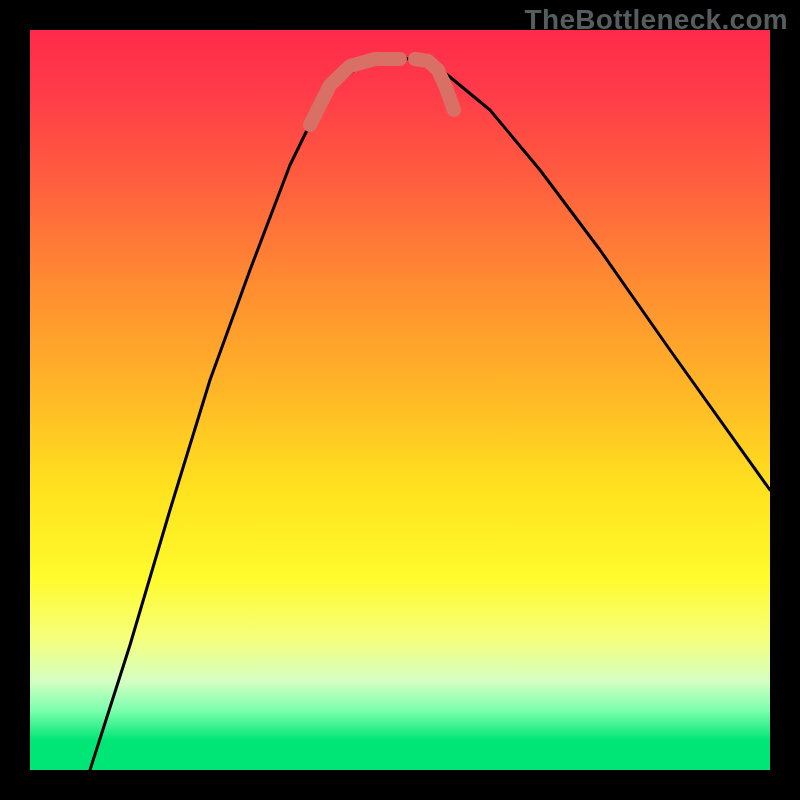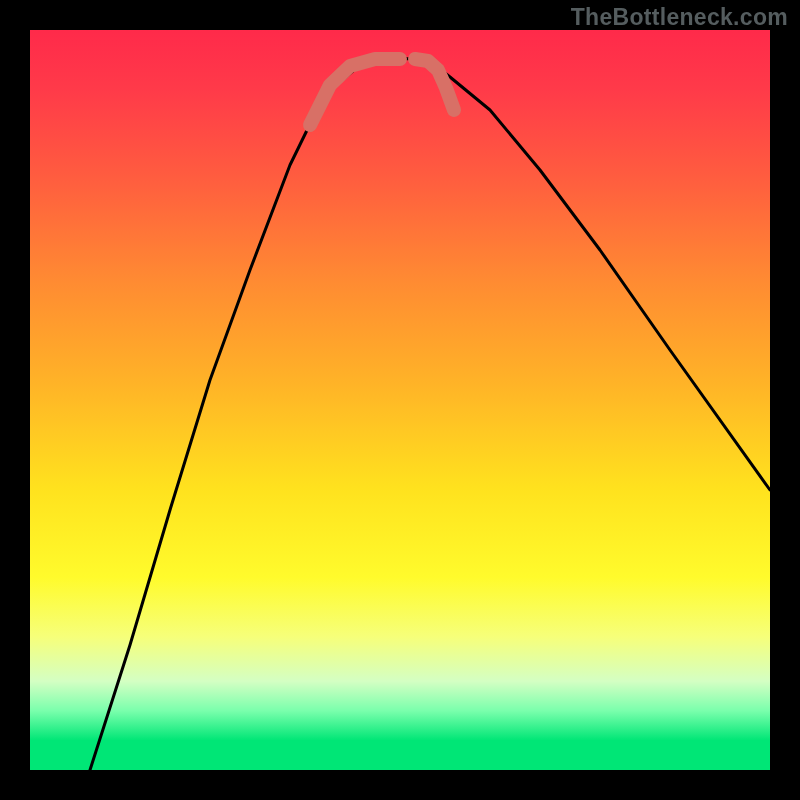--- a/index.html
+++ b/index.html
@@ -45,21 +45,21 @@
     inset: 0;
     width: 100%;
     height: 100%;
     overflow: visible;
   }
   .watermark {
     position: absolute;
     top: 4px;
     right: 12px;
     color: #555d5f;
-    font-size: 23px;
+    font-size: 28px;
     font-weight: 600;
     letter-spacing: 0.3px;
     user-select: none;
   }
 </style>
 </head>
 <body>
 
 <div class="frame">
 

